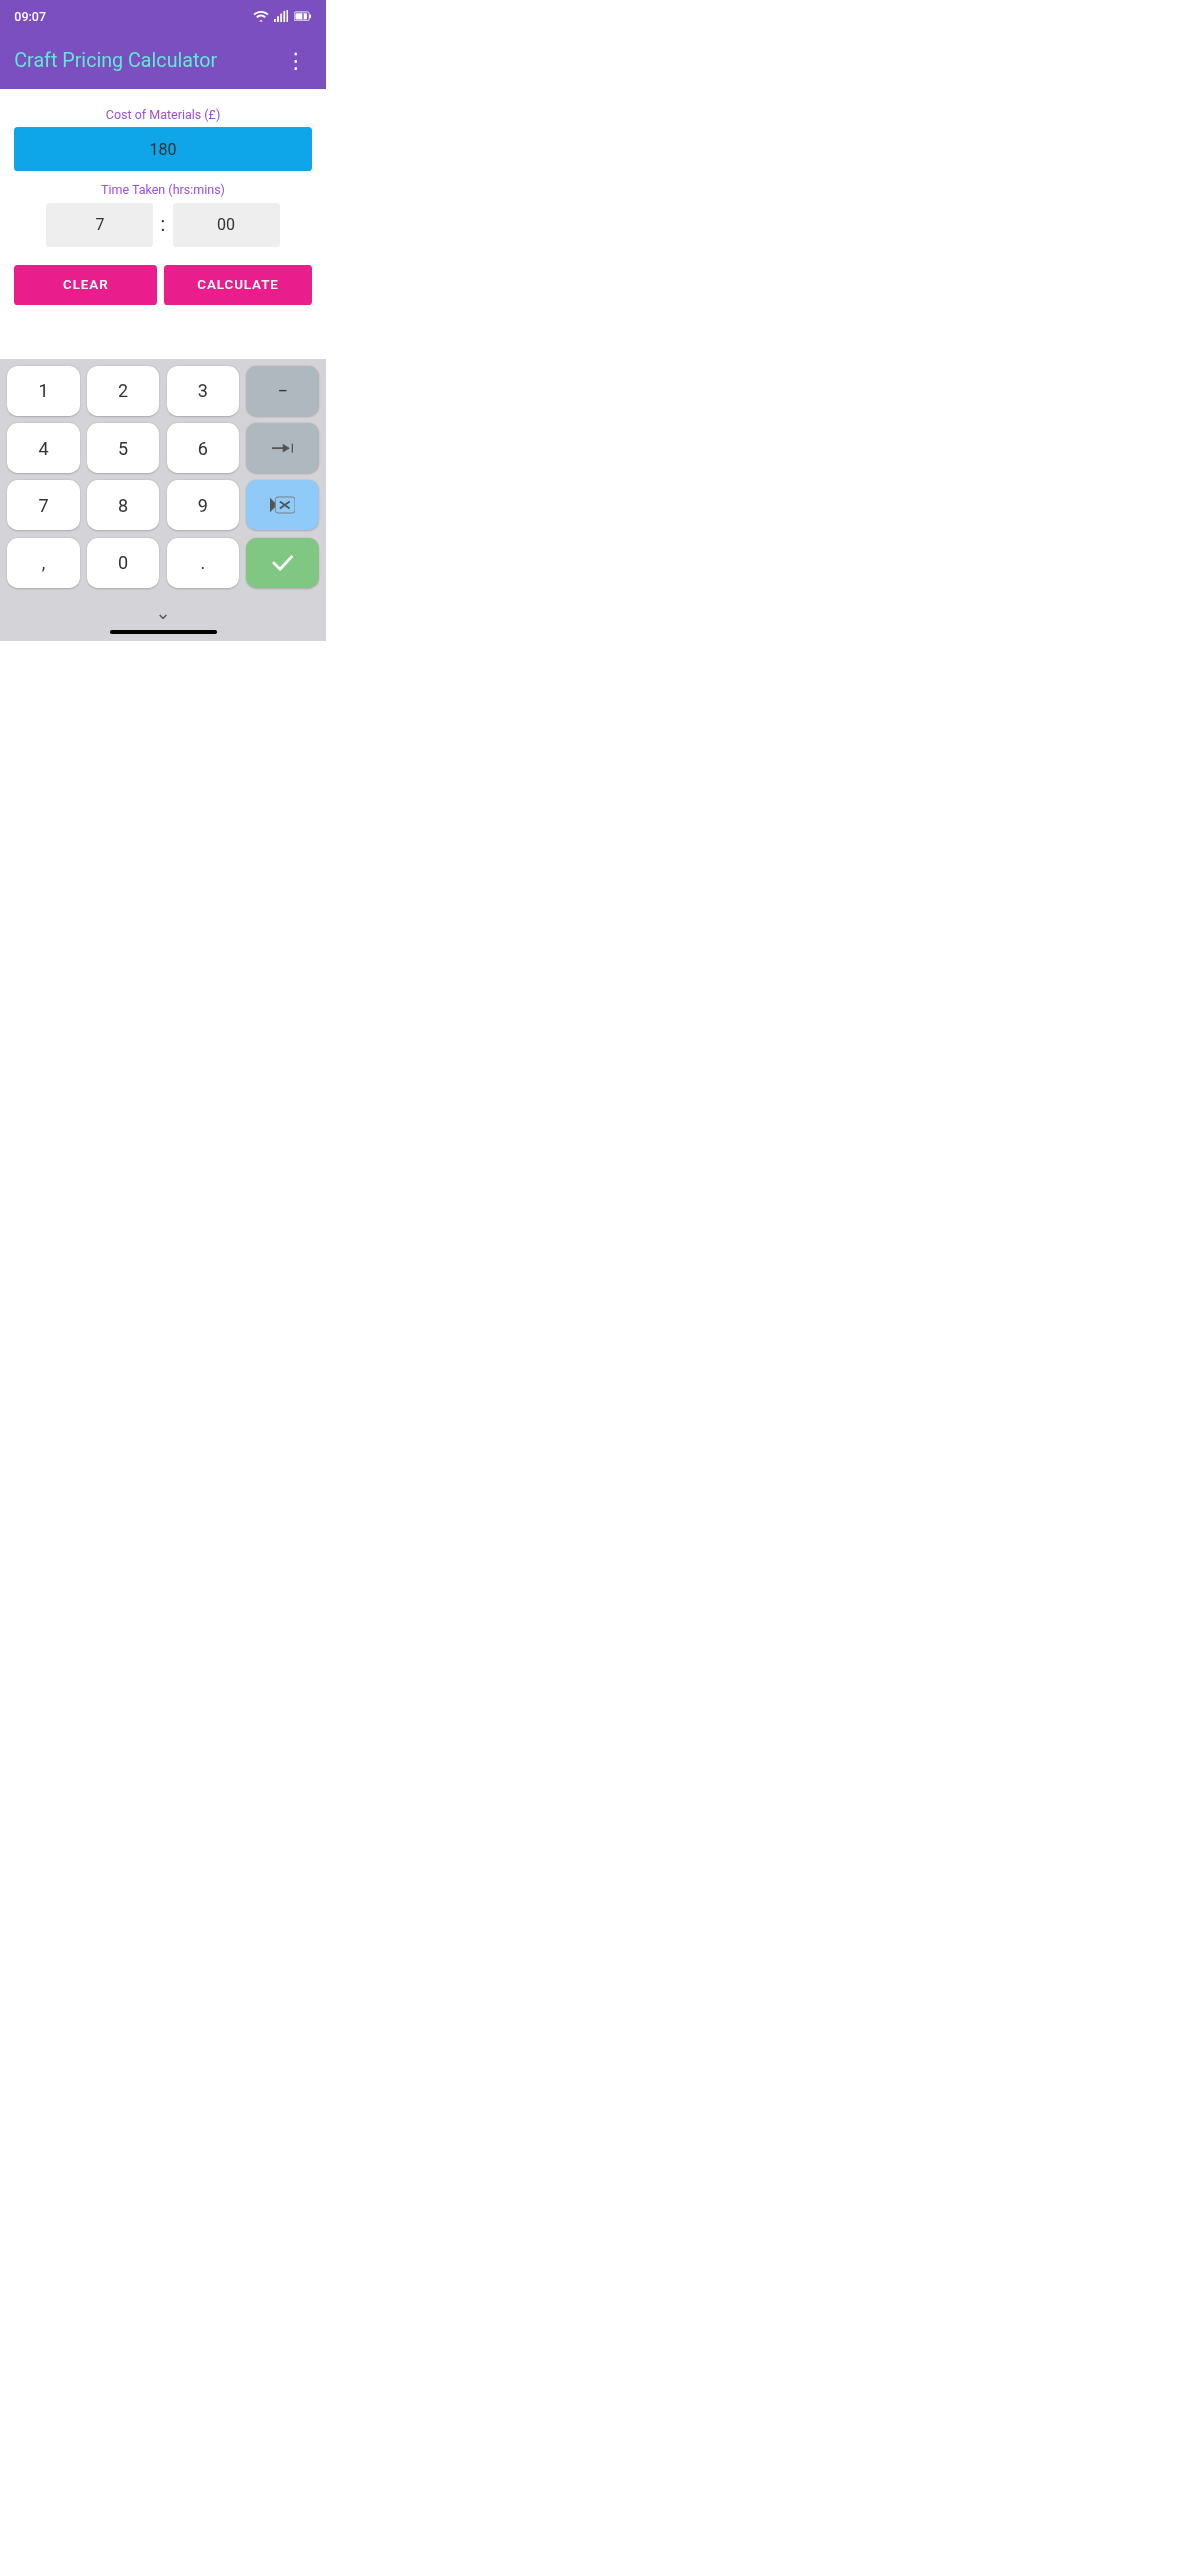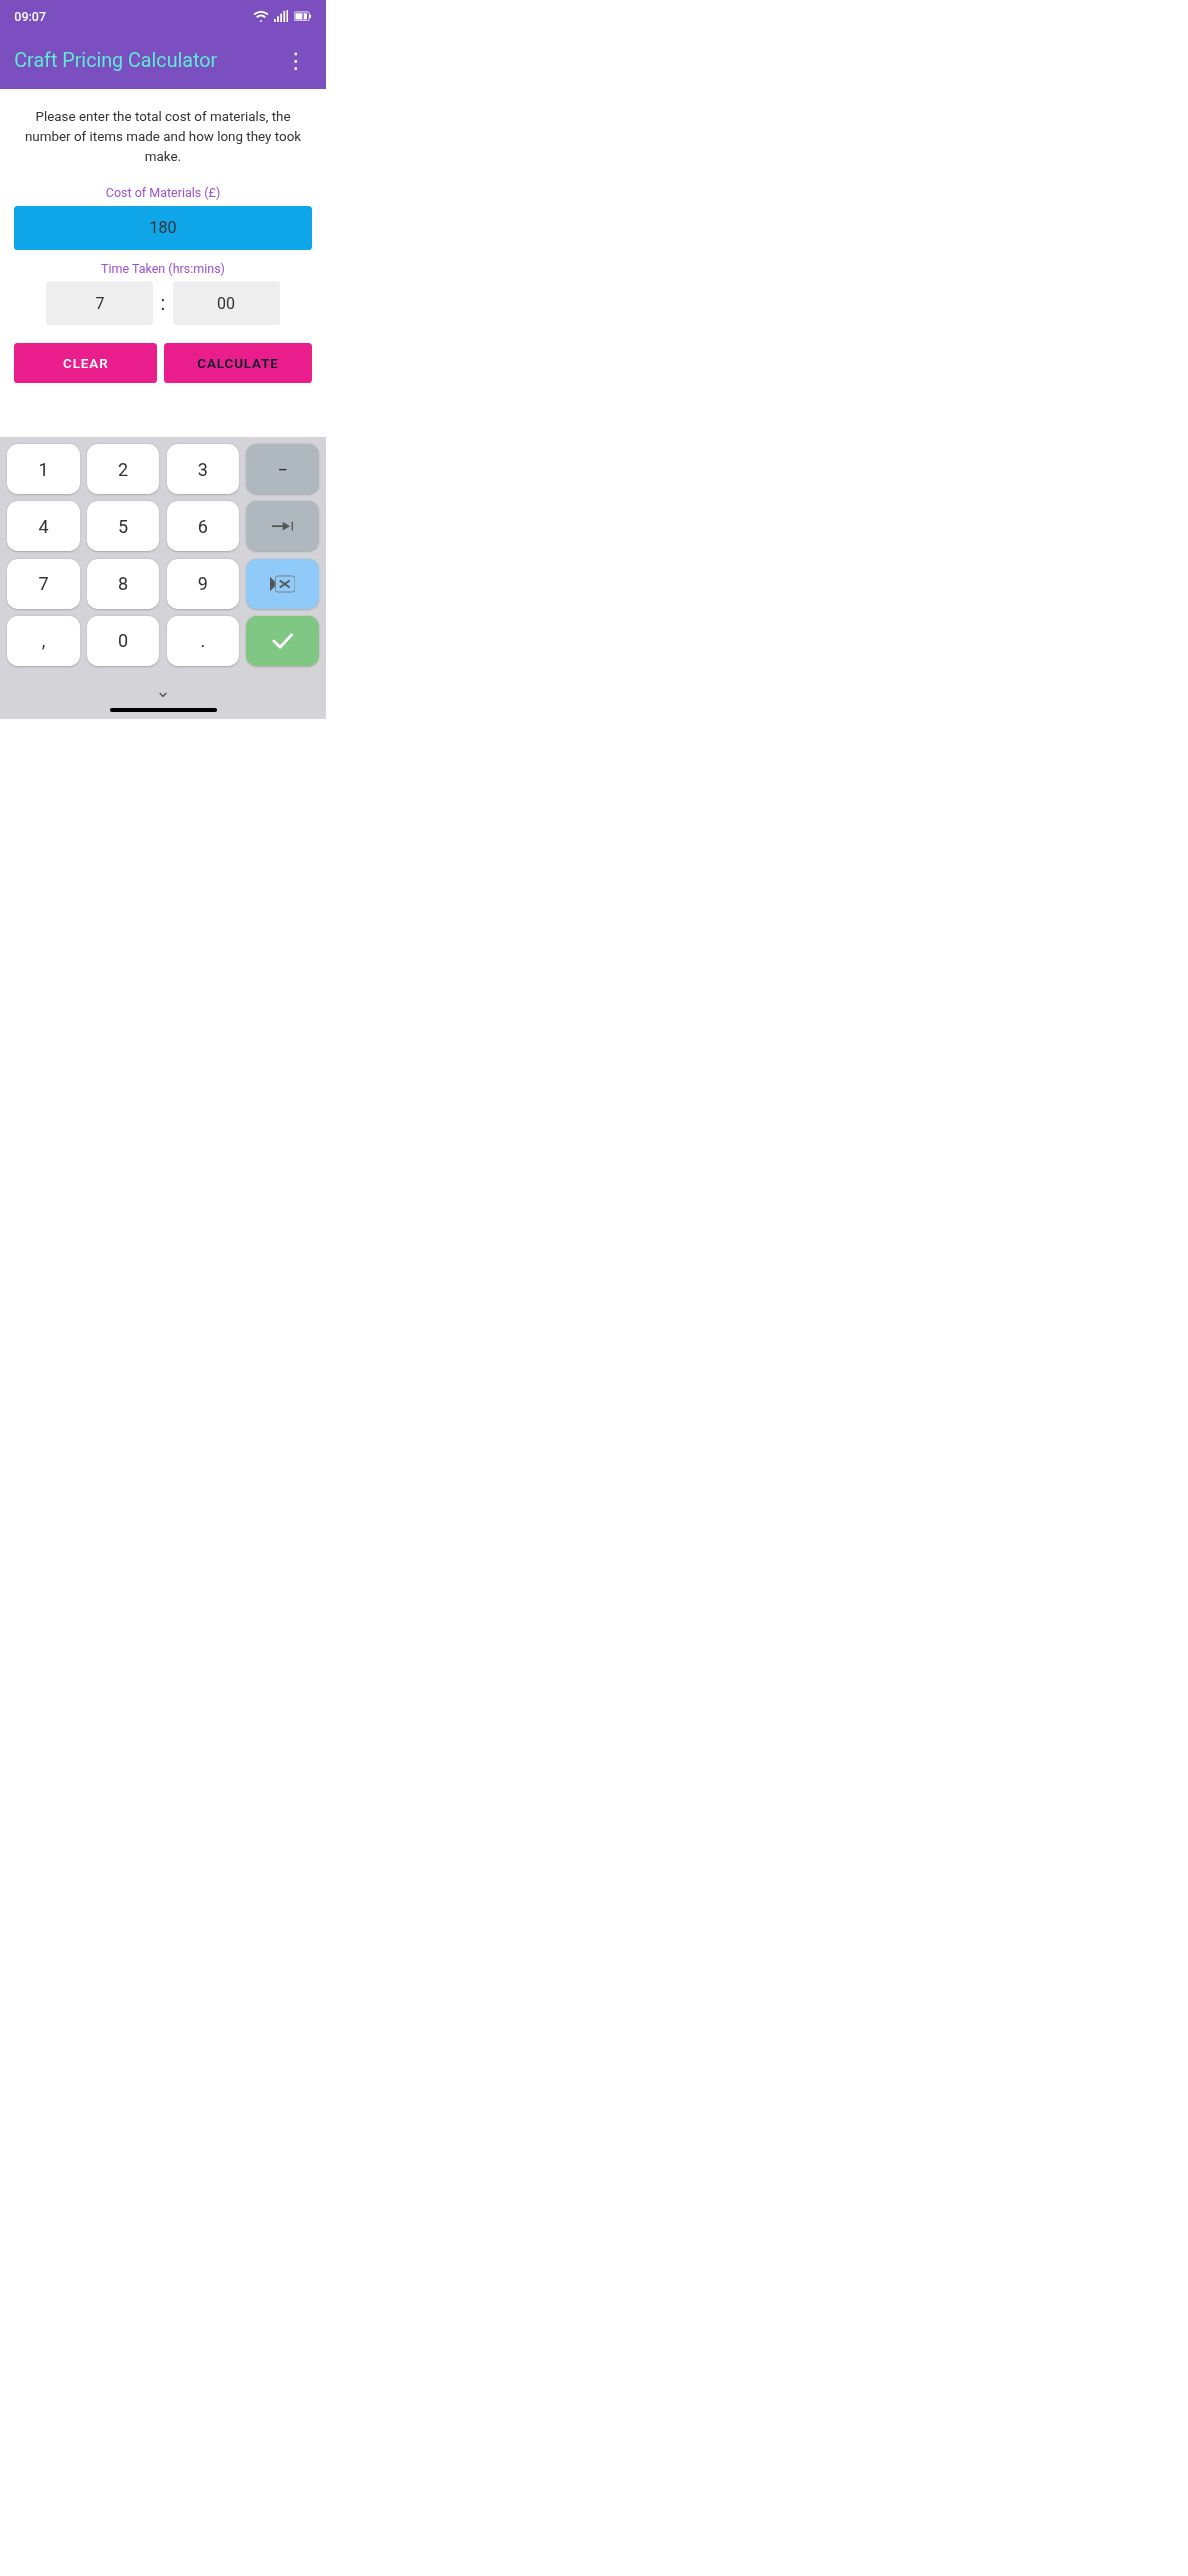--- a/index.html
+++ b/index.html
@@ -143,21 +143,21 @@
       font-size: 13.4px;
       font-weight: 600;
       letter-spacing: 0.9px;
       cursor: pointer;
       flex: 1;
       max-width: 143px;
     }
 
     .btn-calculate {
       background: #E91E8C;
-      color: #0f172a;
+      color: #ffffff;
       border: none;
       border-radius: 3.6px;
       padding: 12.5px 25px;
       font-size: 13.4px;
       font-weight: 600;
       letter-spacing: 0.9px;
       cursor: pointer;
       flex: 1;
       max-width: 179px;
     }
@@ -282,21 +282,20 @@
     </svg>
   </div>
 </div>
 
 <div class="app-bar">
   <span class="app-title">Craft Pricing Calculator</span>
   <div class="overflow-icon">⋮</div>
 </div>
 
 <div class="main-content">
-  <p class="instructions">Please enter the total cost of materials, the number of items made and how long they took make.</p>
 
   <div class="field-group">
     <div class="field-label">Cost of Materials (£)</div>
     <input class="field-input" type="text" value="180" style="">
   </div>
 
 
   <div class="field-group">
     <div class="field-label">Time Taken (hrs:mins)</div>
     <div class="time-row">

